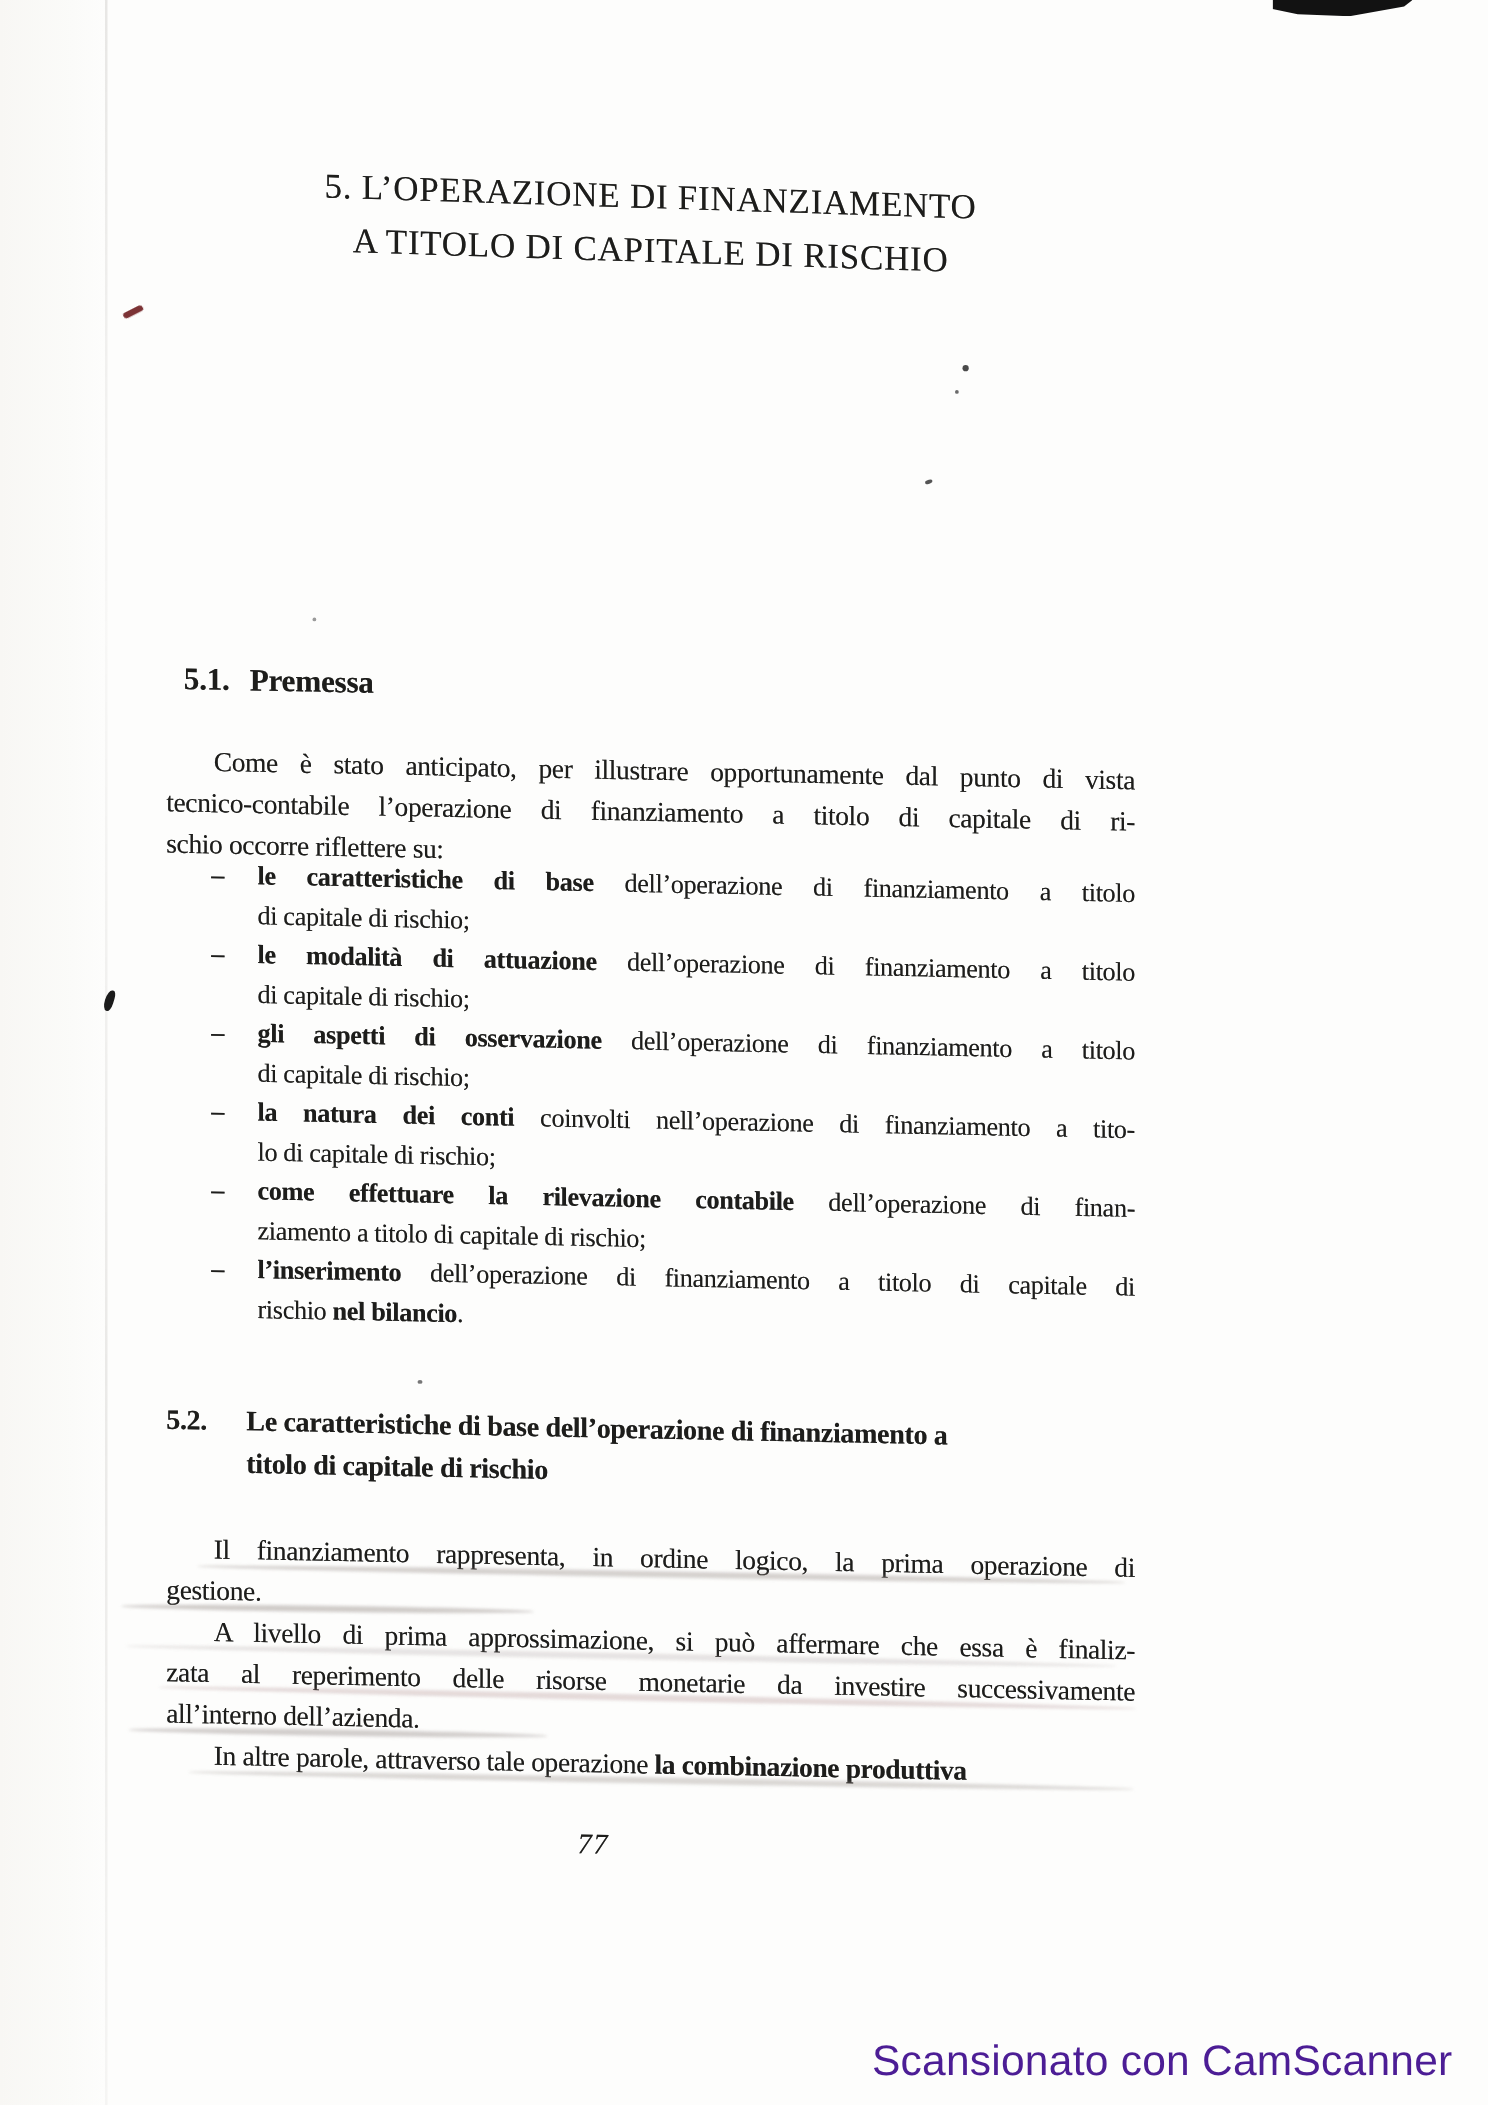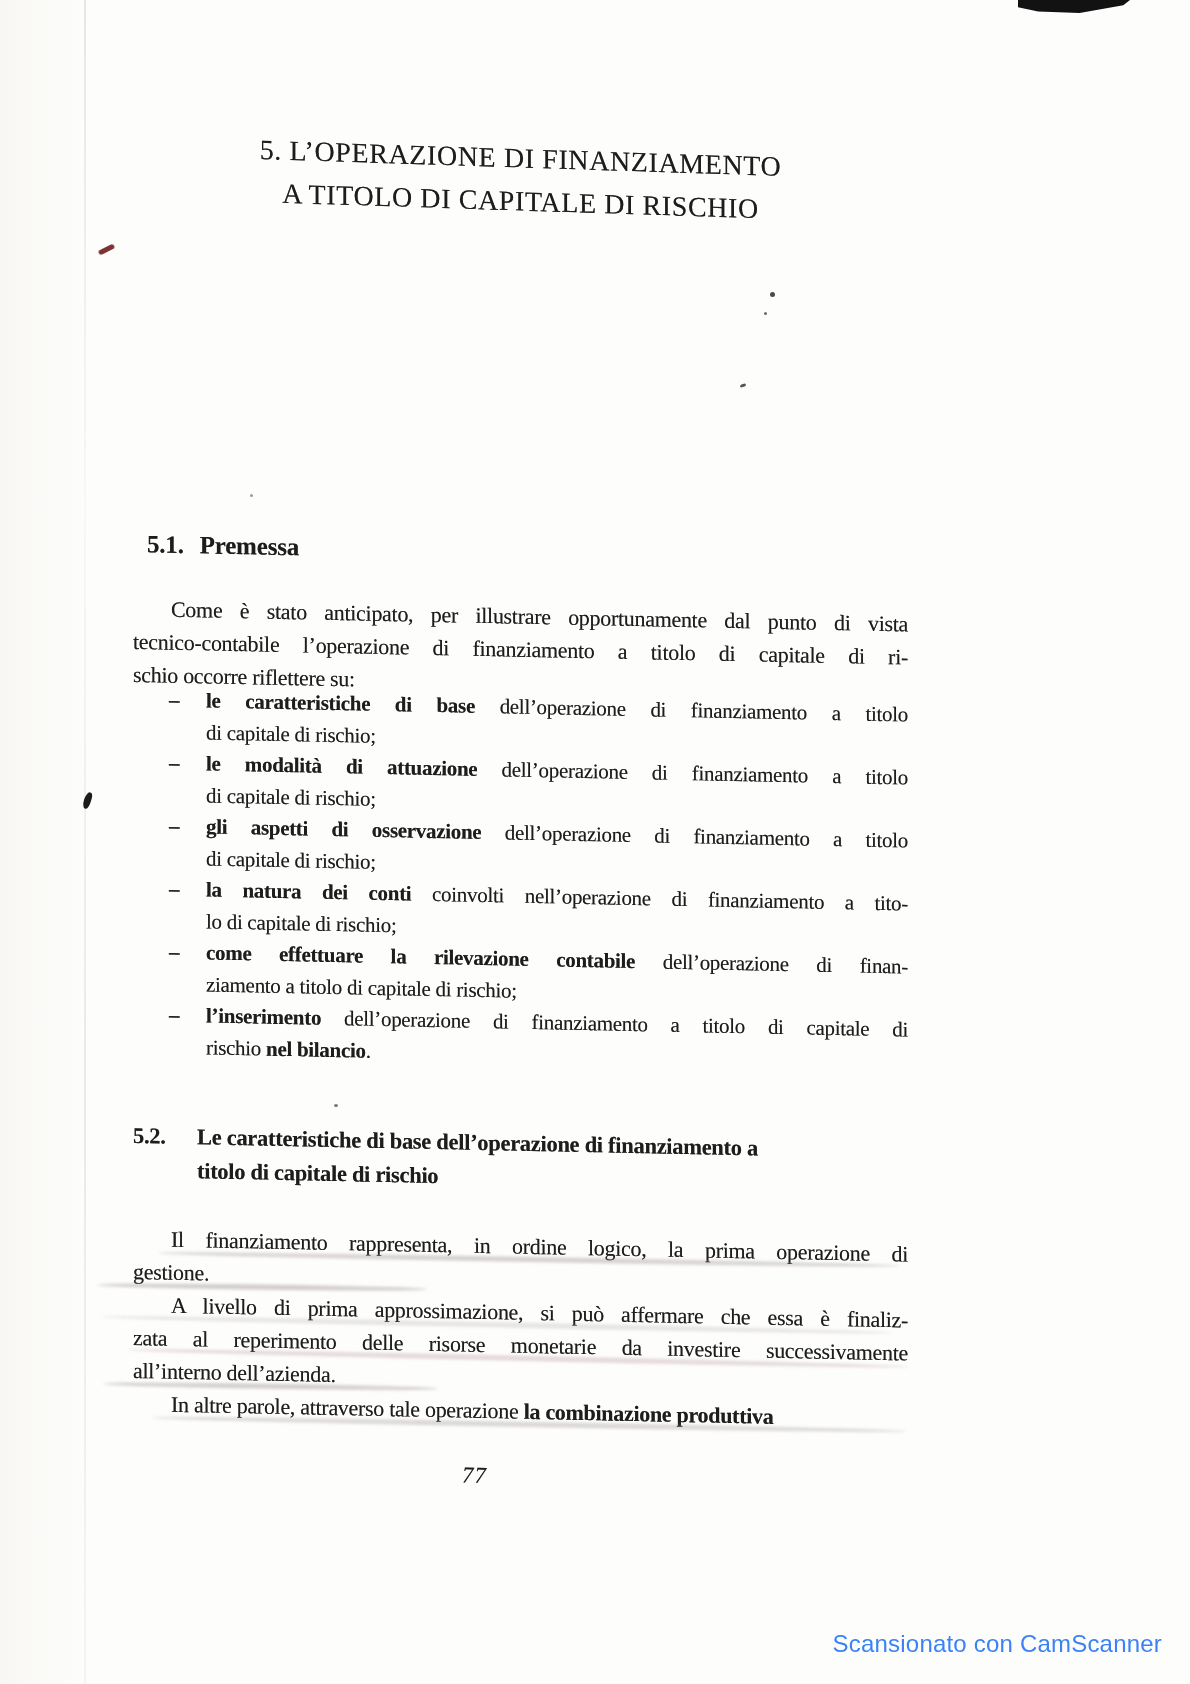--- a/index.html
+++ b/index.html
@@ -57,21 +57,21 @@
   .li{display:flex;}
   .li .dash{flex:none;width:37px;padding-left:1px;font-weight:bold;}
   .li .libody{flex:1 1 auto;min-width:0;}
   .li .tline{max-height:32px;}
   .h2{position:absolute;top:1118px;left:0;width:775px;padding-left:64px;box-sizing:border-box;
     font-size:22.5px;font-weight:bold;line-height:36px;letter-spacing:-.3px;}
   .h2 .hnum{position:absolute;left:0;top:0;}
   .pageno{position:absolute;top:1452px;left:0;width:100%;text-align:center;
     transform:translateX(-46px);font-style:italic;font-size:23px;letter-spacing:1px;}
   .watermark{position:absolute;top:1630px;right:28px;
-    font-family:"Liberation Sans", sans-serif;font-size:24px;color:#3b82f6;letter-spacing:.2px;
+    font-family:"Liberation Sans", sans-serif;font-size:34px;color:#4c1d95;letter-spacing:.2px;
     text-shadow:none;}
 </style>
 </head>
 <body>
 
 <div class="left-strip"></div>
 <div class="crease"></div>
 <div class="corner-wedge"></div>
 <div class="red-mark"></div>
 <div class="black-tick"></div>

